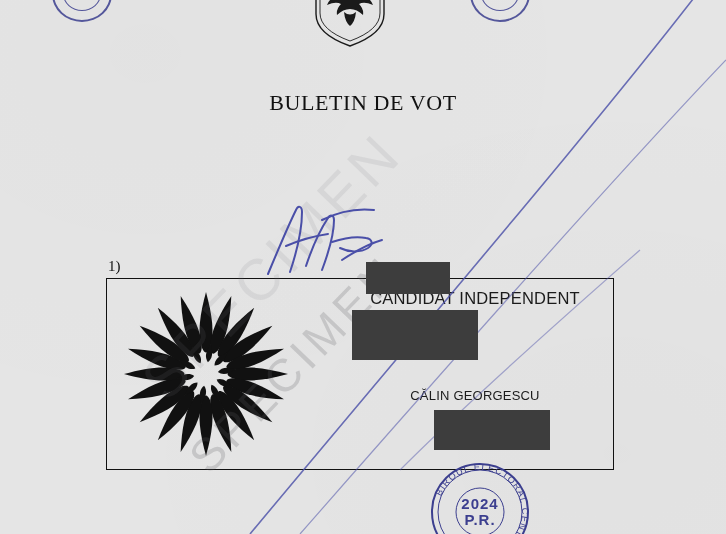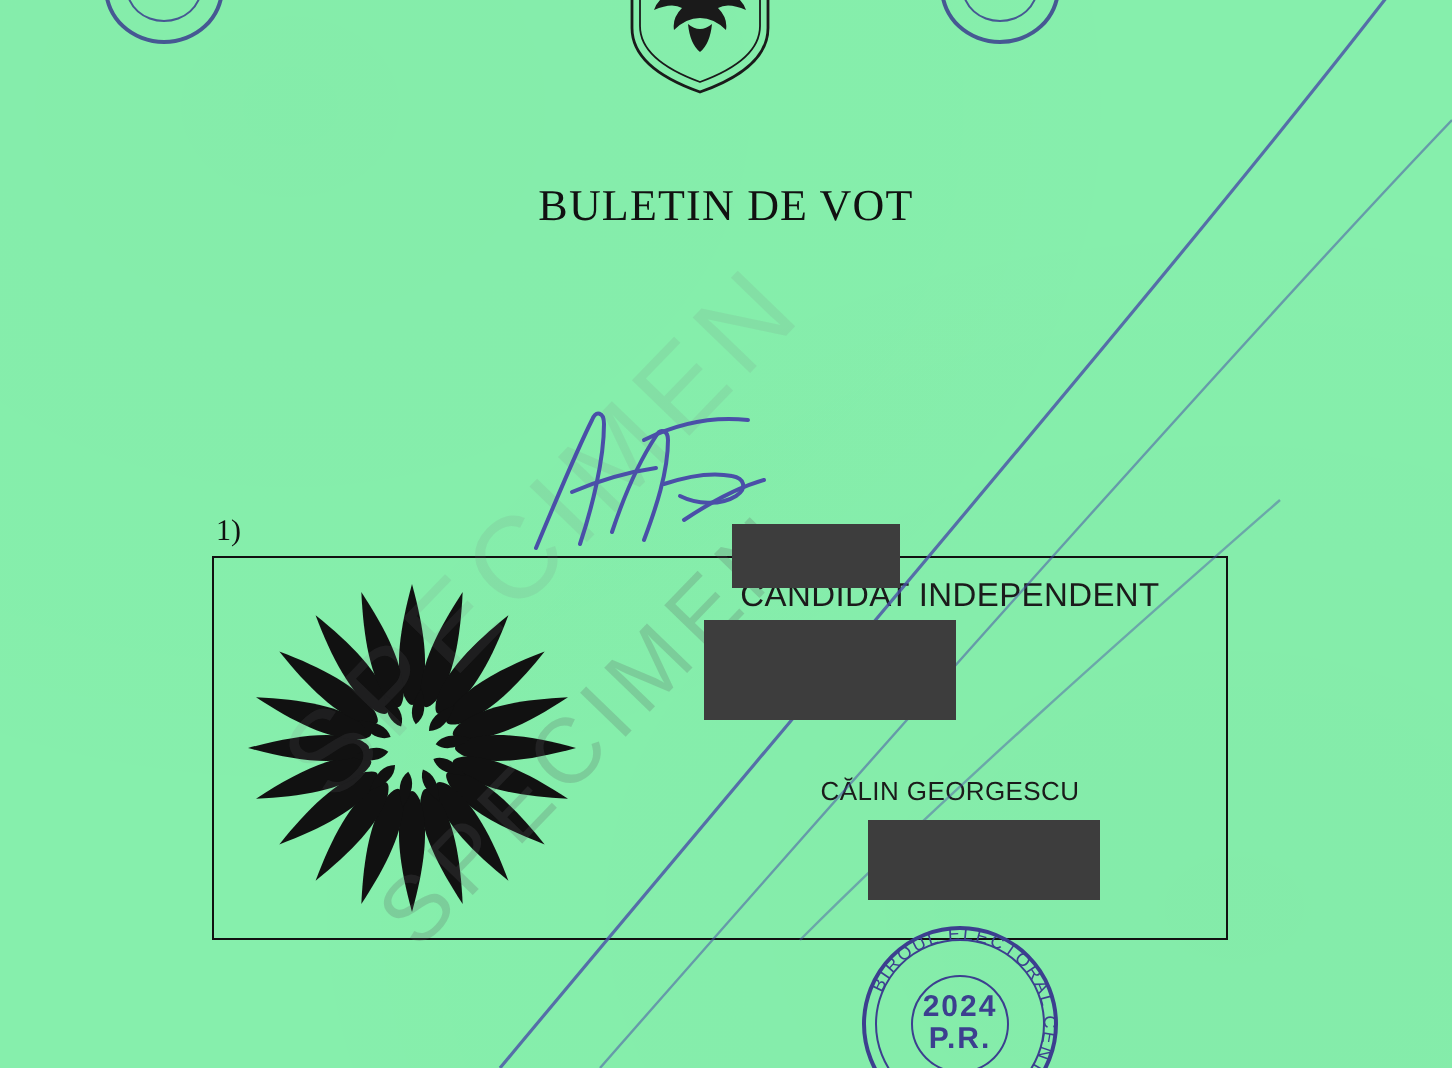--- a/index.html
+++ b/index.html
@@ -5,21 +5,21 @@
   html, body {
     margin: 0;
     padding: 0;
     background: #ffffff;
   }
   #page {
     position: relative;
     width: 726px;
     height: 534px;
     overflow: hidden;
-    background: #86efac;
+    background: #e5e5e5;
     font-family: "Liberation Serif", serif;
     color: #111;
   }
 
   
   .paper-tint {
     position: absolute;
     inset: 0;
     background:
       radial-gradient(ellipse at 20% 10%, rgba(0,0,0,0.012), rgba(0,0,0,0) 60%),

